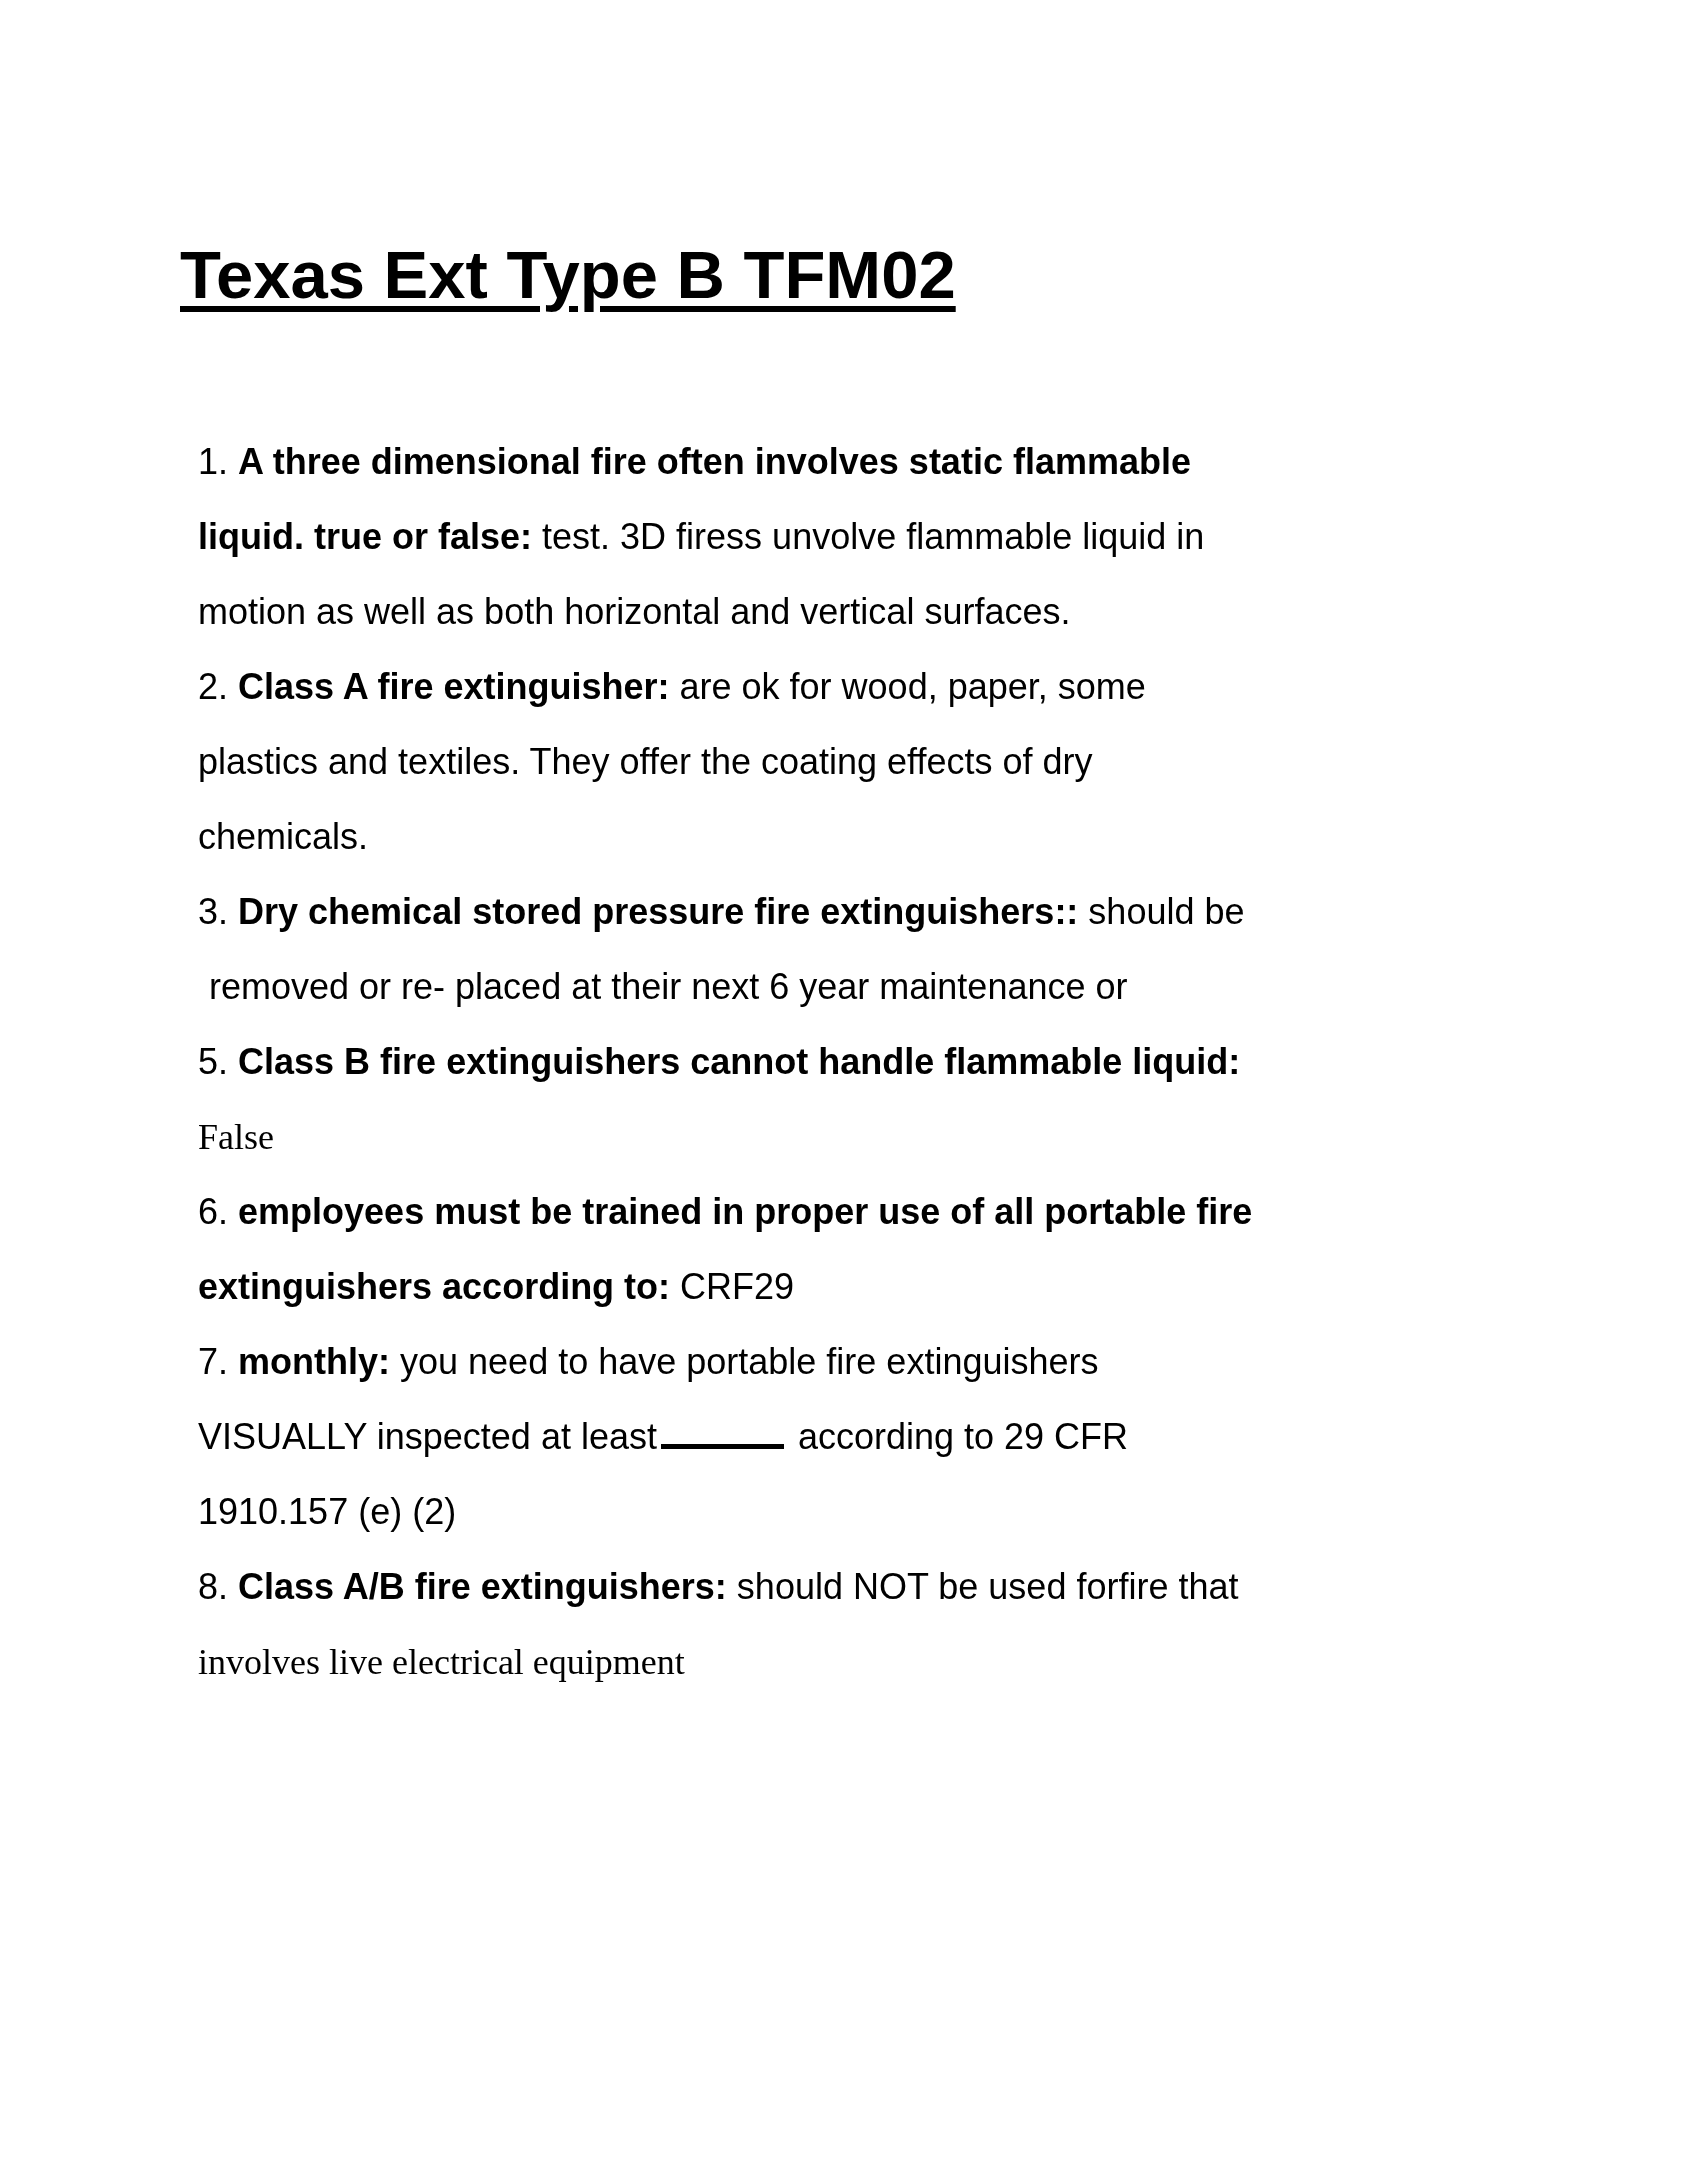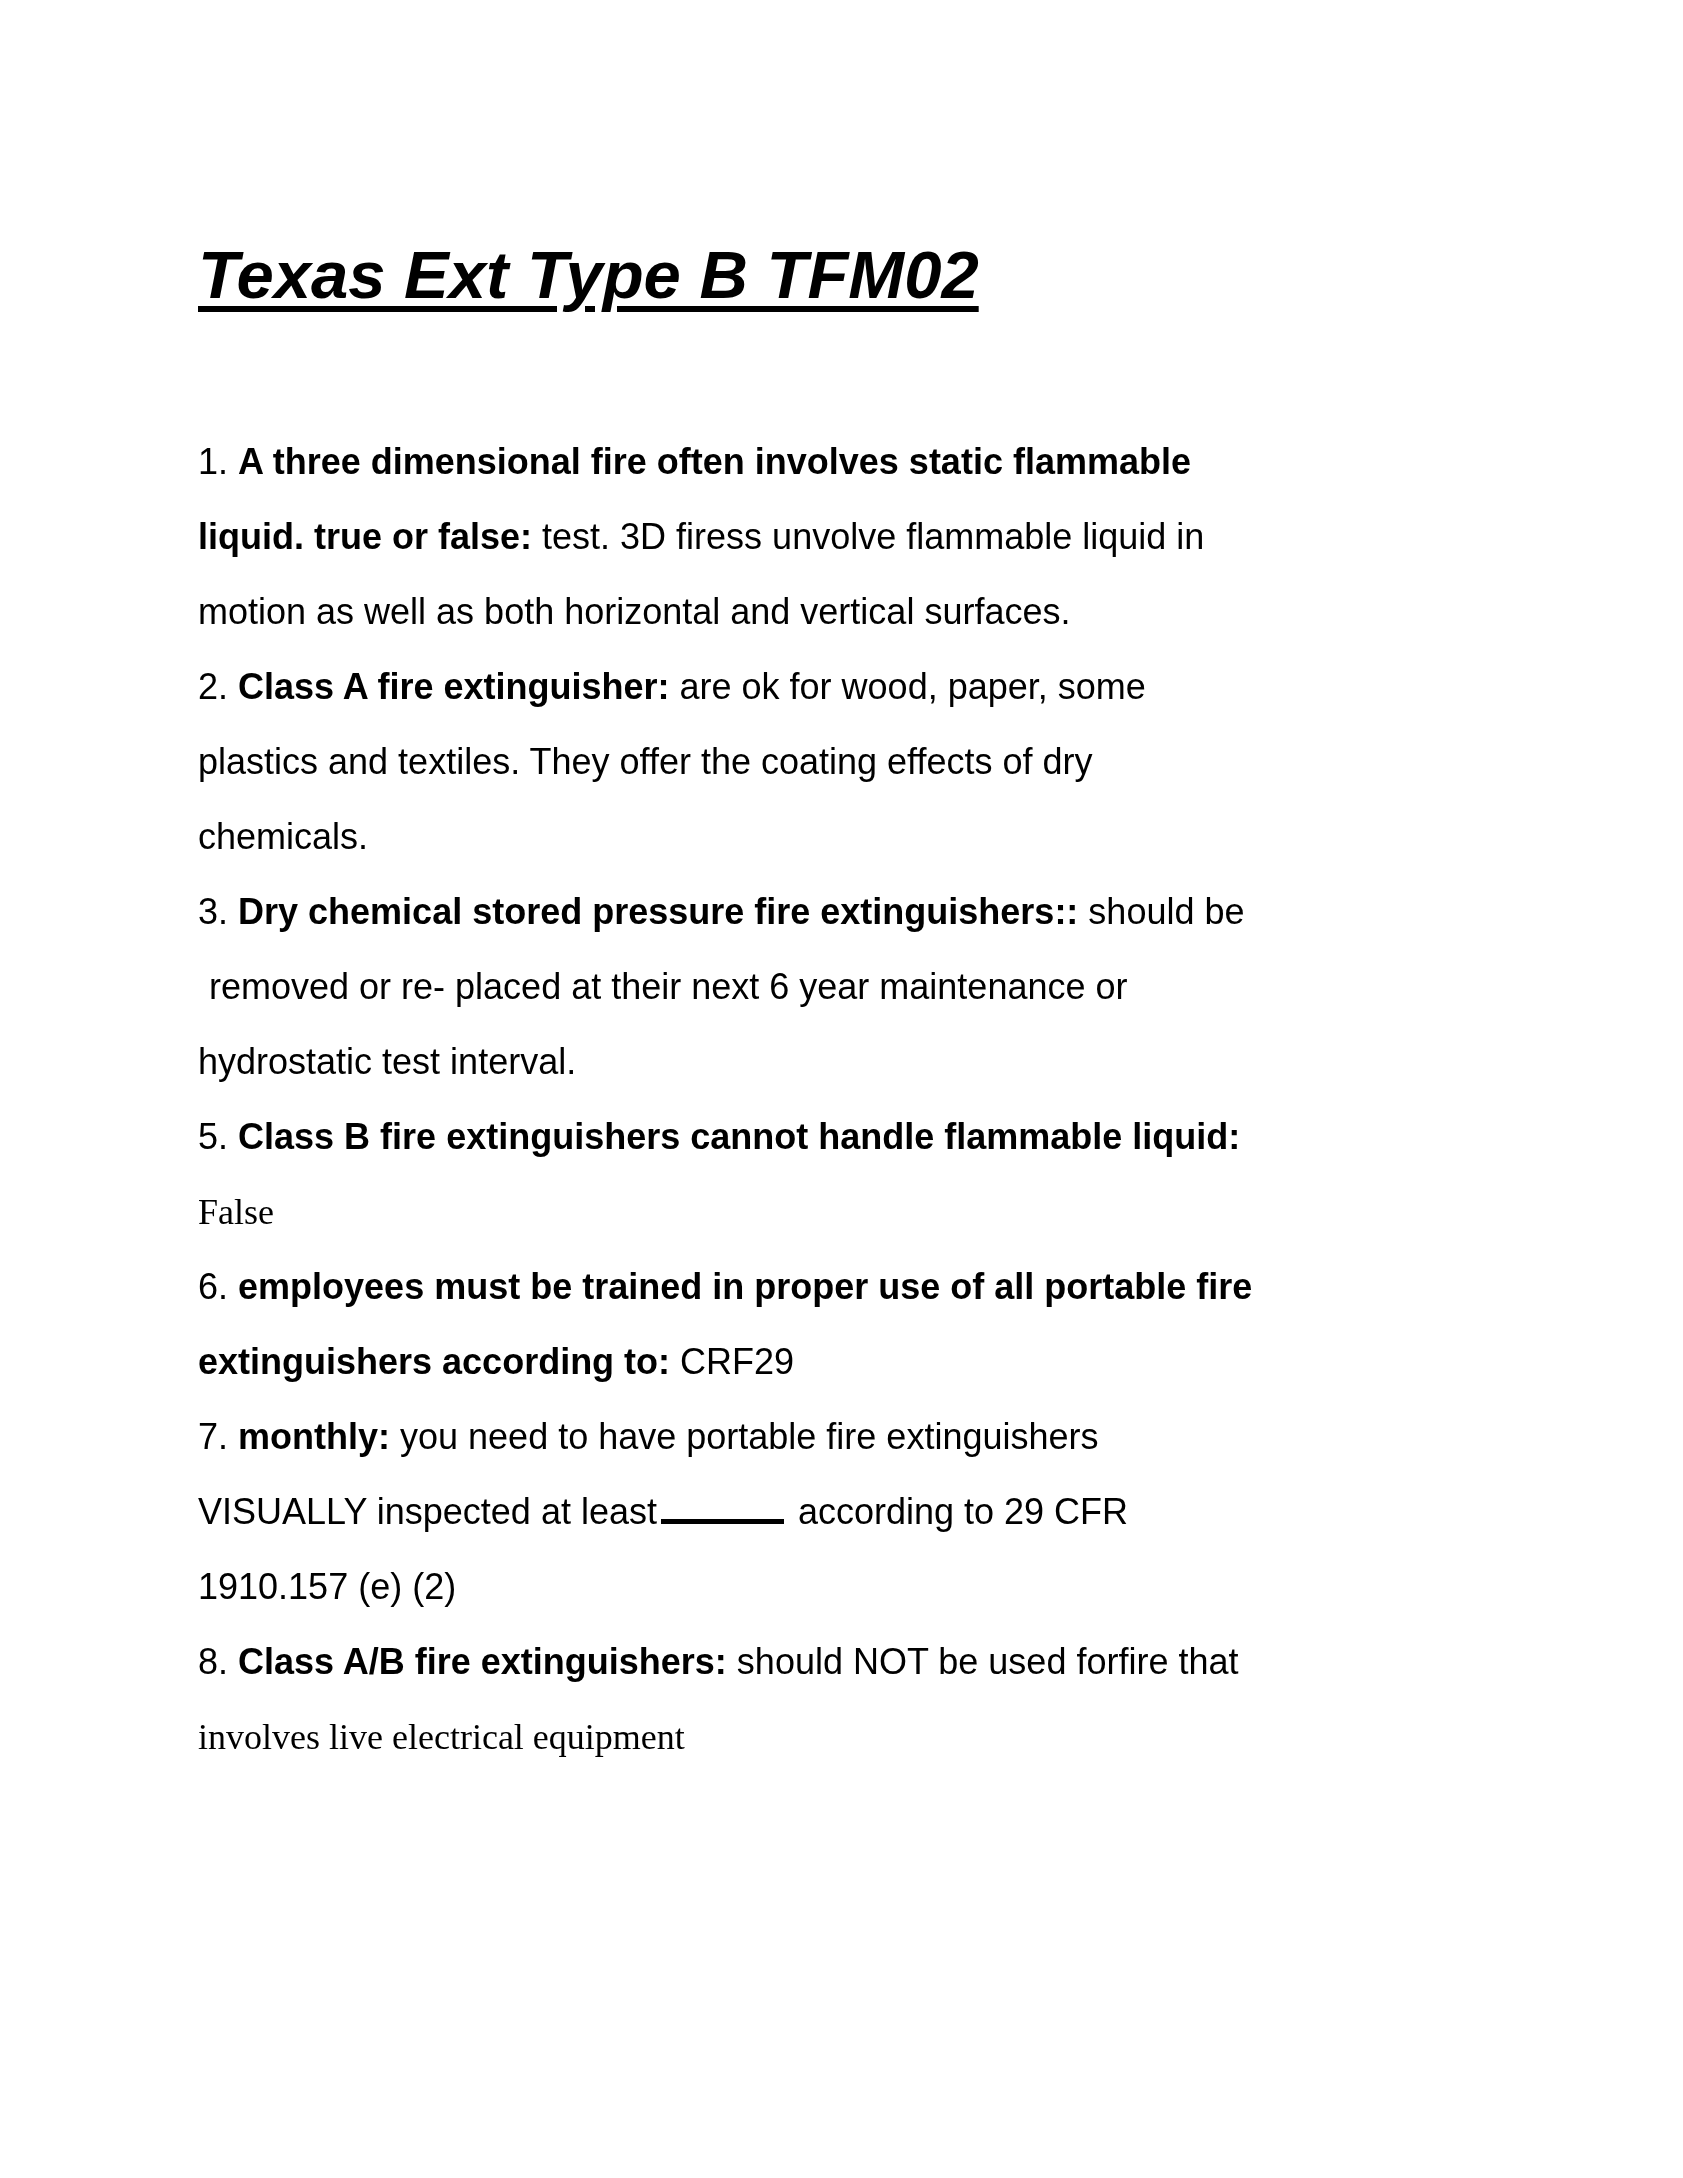--- a/index.html
+++ b/index.html
@@ -1,21 +1,21 @@
 <!DOCTYPE html>
 <html><head>
 <meta charset="utf-8">
 <style>
   html, body { margin: 0; padding: 0; background: #ffffff; }
   body { width: 1683px; height: 2178px; position: relative; overflow: hidden;
          font-family: "Liberation Sans", sans-serif; color: #000; }
-  .title { position: absolute; left: 198px; top: 236px; margin: 0;
+  .title { position: absolute; left: 180px; top: 236px; margin: 0;
            font-size: 67px; font-weight: bold; text-decoration: underline;
            text-decoration-thickness: 6px; text-underline-offset: 8px;
-           letter-spacing: 0px; white-space: nowrap; font-style: italic; }
+           letter-spacing: 0px; white-space: nowrap; }
   .body { position: absolute; left: 198px; top: 424px; width: 1327px; }
   .line { height: 75px; line-height: 75px; font-size: 36px; white-space: nowrap; }
   b { font-weight: bold; }
   .blank { display: inline-block; width: 123px; border-bottom: 5px solid #000;
            height: 36px; vertical-align: baseline; margin: 0 4px; }
 </style>
 </head>
 <body>
 
 <h1 class="title">Texas Ext Type B TFM02</h1>
@@ -27,21 +27,20 @@
       <div class="line"><span style="white-space: pre;">motion as well as both horizontal and vertical surfaces.</span></div>
     </div>
     <div>
       <div class="line"><span>2.</span> <b>Class A fire extinguisher:</b><span style="white-space: pre;"> are ok for wood, paper, some</span></div>
       <div class="line"><span style="white-space: pre;">plastics and textiles. They offer the coating effects of dry</span></div>
       <div class="line"><span style="white-space: pre;">chemicals.</span></div>
     </div>
     <div>
       <div class="line"><span>3.</span> <b>Dry chemical stored pressure fire extinguishers::</b><span style="white-space: pre;"> should be</span></div>
       <div class="line"><span style="white-space: pre; margin-left: 11px;">removed or re- placed at their next 6 year maintenance or</span></div>
-      <div class="line"><span style="white-space: pre;">hydrostatic test interval.</span></div>
     </div>
     <div>
       <div class="line"><span>5.</span> <b>Class B fire extinguishers cannot handle flammable liquid:</b></div>
       <div class="line"><span style="white-space: pre; font-family: Liberation Serif, serif;">False</span></div>
     </div>
     <div>
       <div class="line"><span>6.</span> <b>employees must be trained in proper use of all portable fire</b></div>
       <div class="line"><b>extinguishers according to:</b><span style="white-space: pre;"> CRF29</span></div>
     </div>
     <div>

